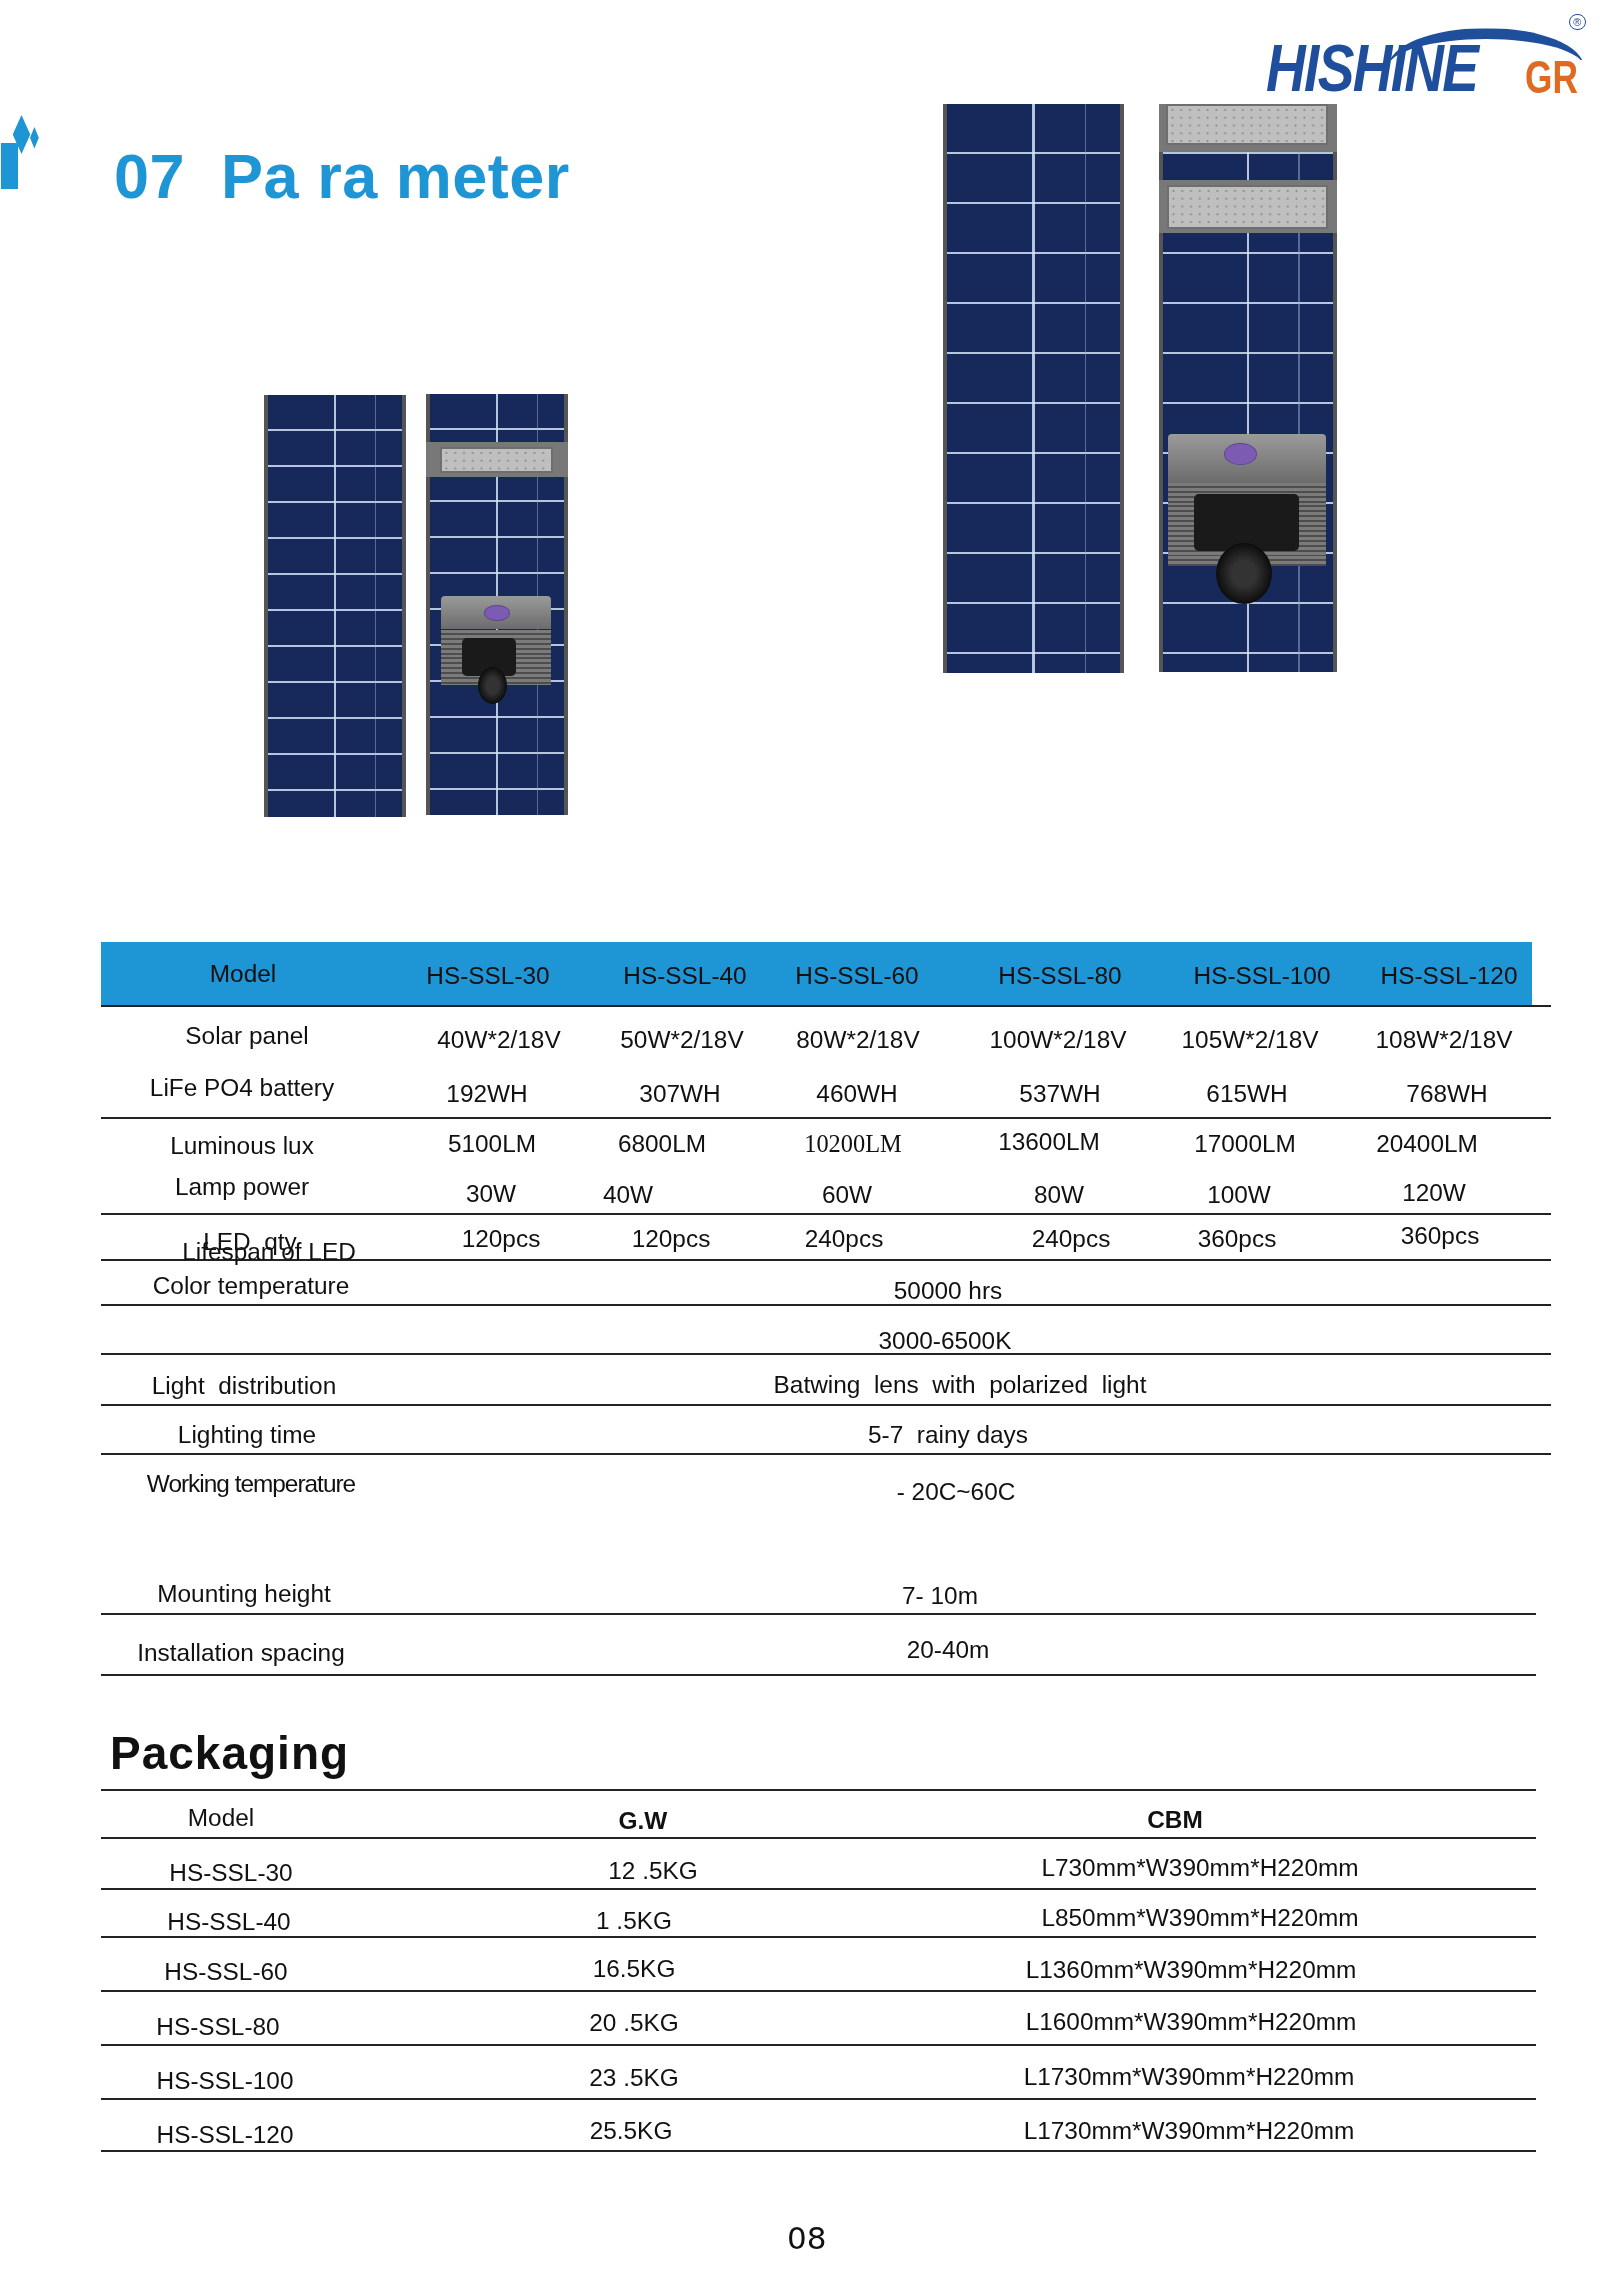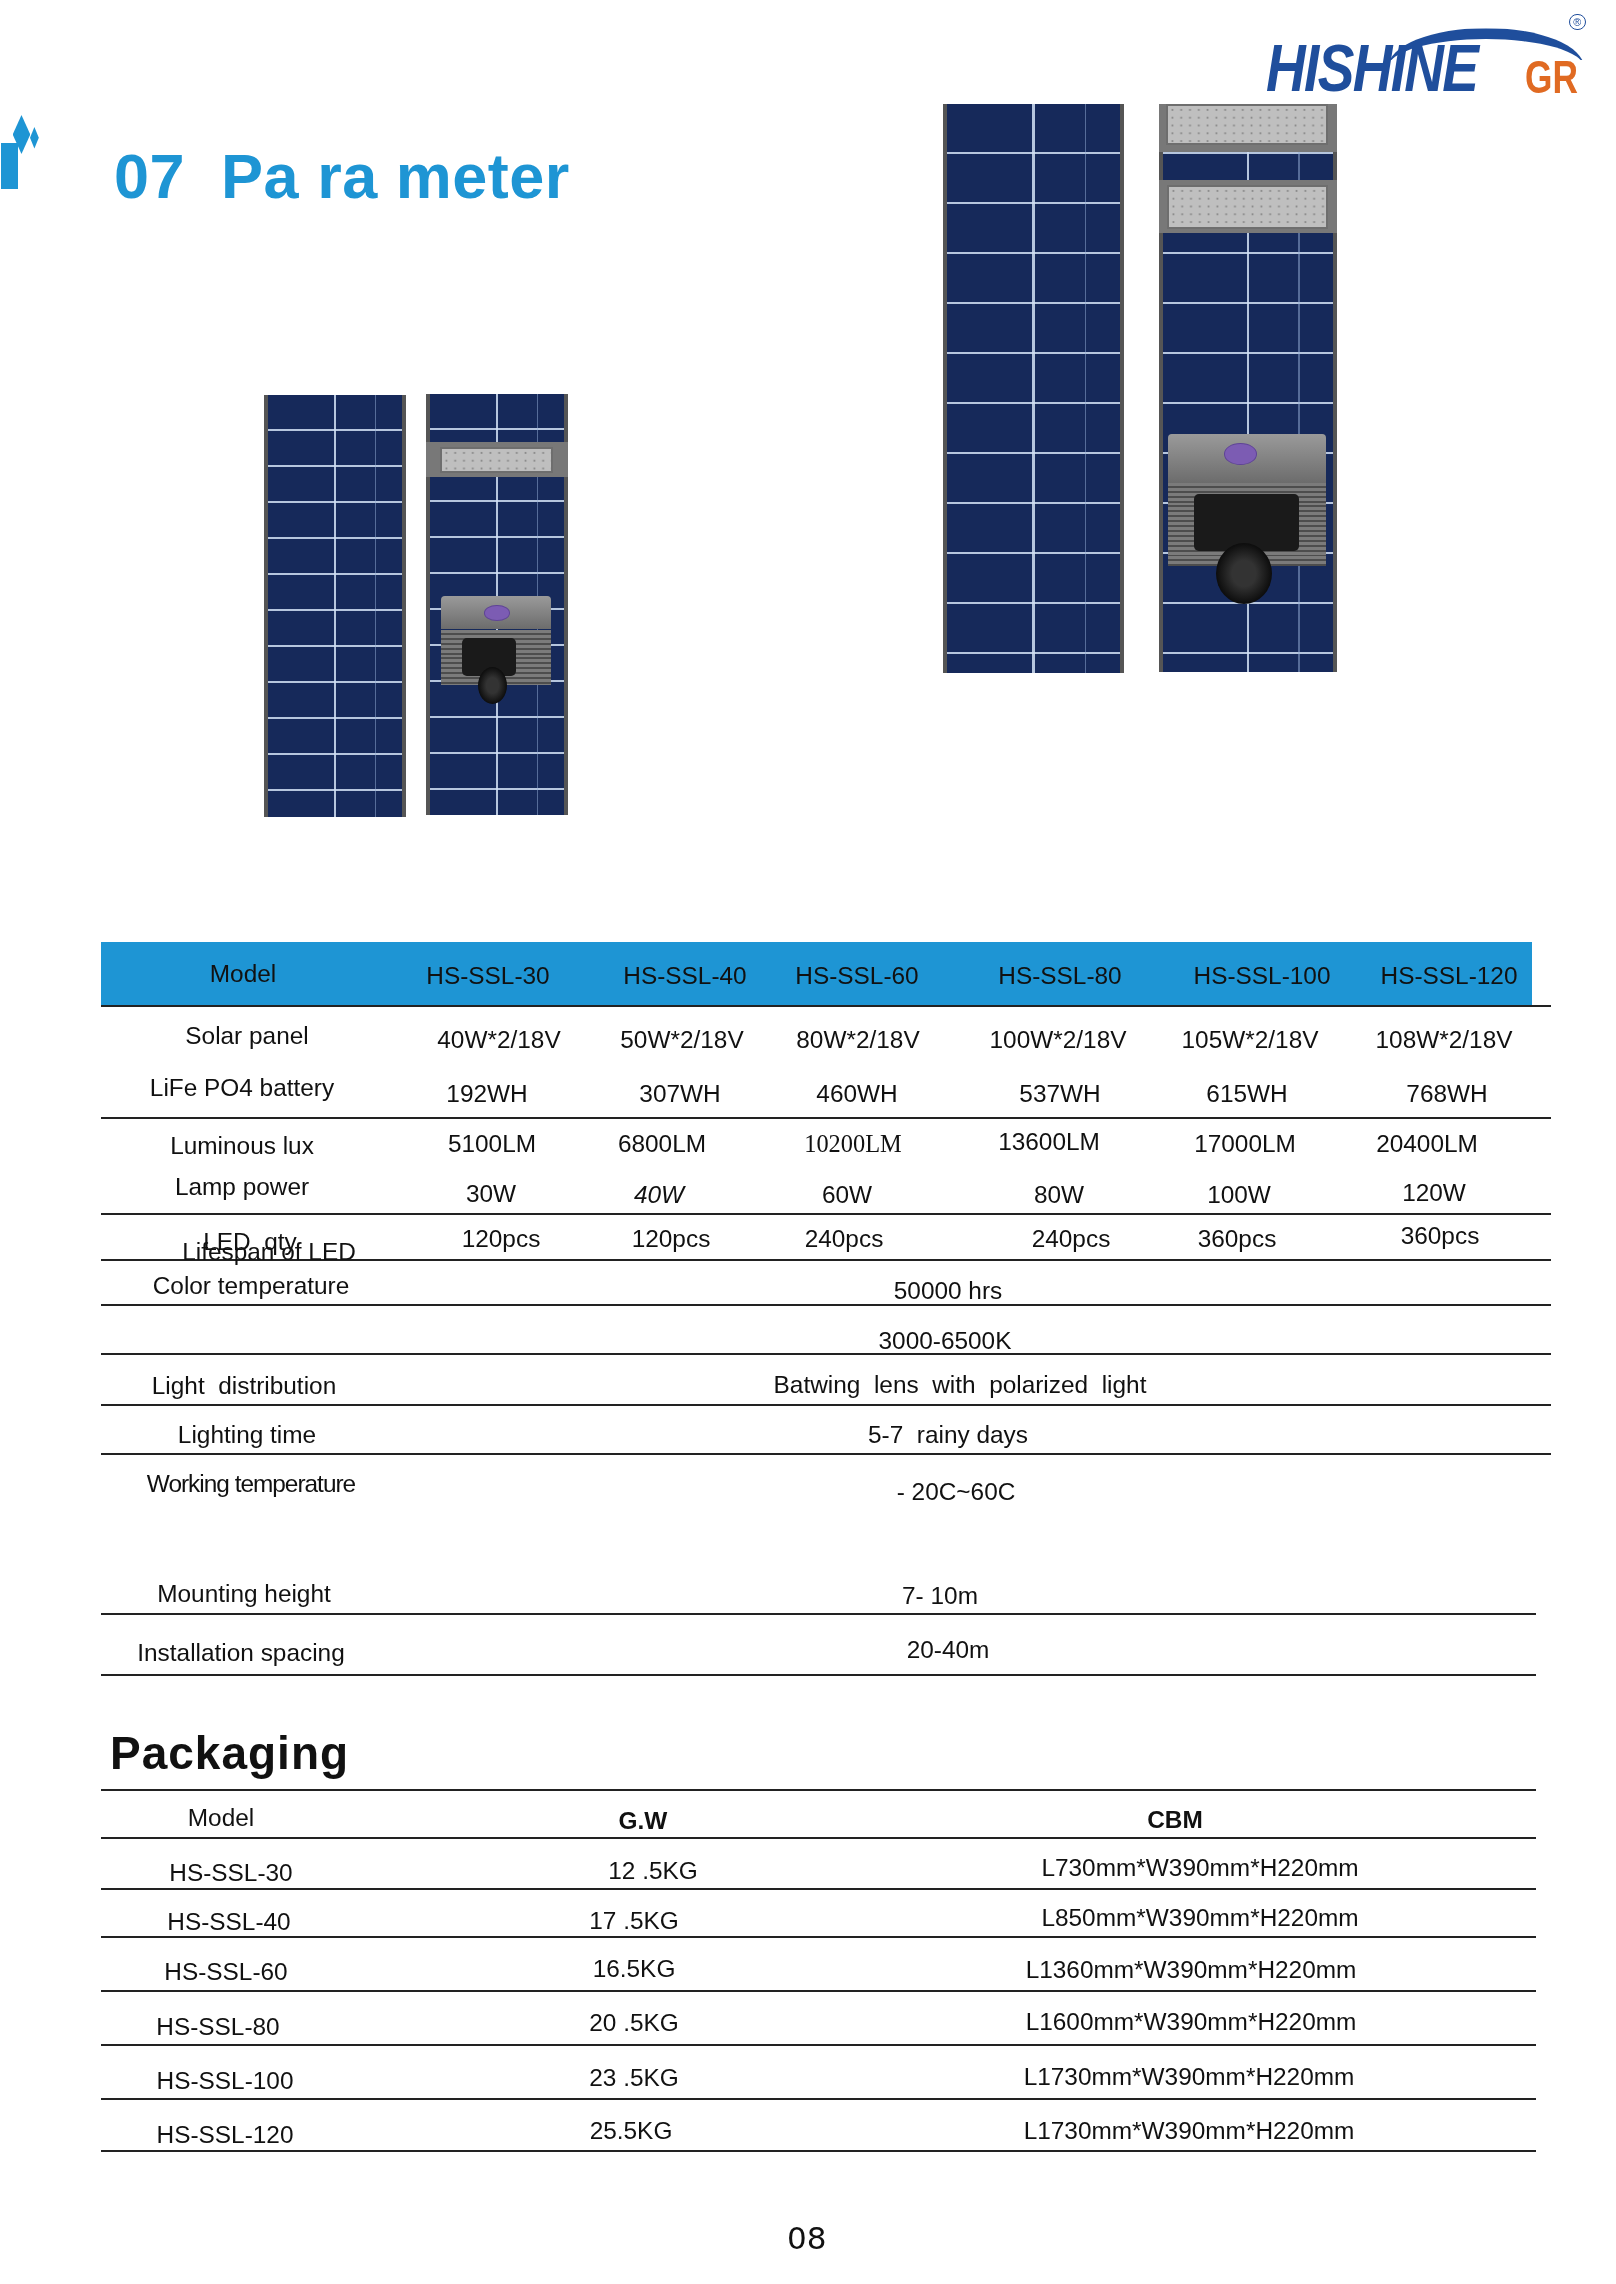--- a/index.html
+++ b/index.html
@@ -130,21 +130,21 @@
 <div class="cell" style="left:242px; top:1134px;">Luminous lux</div>
 <div class="cell" style="left:492px; top:1132px;">5100LM</div>
 <div class="cell" style="left:662px; top:1132px;">6800LM</div>
 <div class="cell" style="left:853px; top:1132px;font-family:Liberation Serif, serif;">10200LM</div>
 <div class="cell" style="left:1049px; top:1130px;">13600LM</div>
 <div class="cell" style="left:1245px; top:1132px;">17000LM</div>
 <div class="cell" style="left:1427px; top:1132px;">20400LM</div>
 
 <div class="cell" style="left:242px; top:1175px;">Lamp power</div>
 <div class="cell" style="left:491px; top:1182px;">30W</div>
-<div class="cell" style="left:659px; top:1183px;font-style:italic;">40W</div>
+<div class="cell" style="left:628px; top:1183px;">40W</div>
 <div class="cell" style="left:847px; top:1183px;">60W</div>
 <div class="cell" style="left:1059px; top:1183px;">80W</div>
 <div class="cell" style="left:1239px; top:1183px;">100W</div>
 <div class="cell" style="left:1434px; top:1181px;">120W</div>
 <div class="hline" style="left:101px; top:1213px; width:1450px;"></div>
 
 <div class="cell" style="left:250px; top:1230px;">LED  qty</div>
 <div class="cell" style="left:501px; top:1227px;">120pcs</div>
 <div class="cell" style="left:671px; top:1227px;">120pcs</div>
 <div class="cell" style="left:844px; top:1227px;">240pcs</div>
@@ -187,21 +187,21 @@
 <div class="cell bold" style="left:643px; top:1809px;">G.W</div>
 <div class="cell bold" style="left:1175px; top:1808px;">CBM</div>
 <div class="hline" style="left:101px; top:1837px; width:1435px;"></div>
 
 <div class="cell" style="left:231px; top:1861px;">HS-SSL-30</div>
 <div class="cell" style="left:634px; top:1859px;margin-left:19px;">12 .5KG</div>
 <div class="cell" style="left:1200px; top:1856px;">L730mm*W390mm*H220mm</div>
 <div class="hline" style="left:101px; top:1888px; width:1435px;"></div>
 
 <div class="cell" style="left:229px; top:1910px;">HS-SSL-40</div>
-<div class="cell" style="left:634px; top:1909px;">17 .5KG</div>
+<div class="cell" style="left:634px; top:1909px;">1 .5KG</div>
 <div class="cell" style="left:1200px; top:1906px;">L850mm*W390mm*H220mm</div>
 <div class="hline" style="left:101px; top:1936px; width:1435px;"></div>
 
 <div class="cell" style="left:226px; top:1960px;">HS-SSL-60</div>
 <div class="cell" style="left:634px; top:1957px;">16.5KG</div>
 <div class="cell" style="left:1191px; top:1958px;">L1360mm*W390mm*H220mm</div>
 <div class="hline" style="left:101px; top:1990px; width:1435px;"></div>
 
 <div class="cell" style="left:218px; top:2015px;">HS-SSL-80</div>
 <div class="cell" style="left:634px; top:2011px;">20 .5KG</div>

